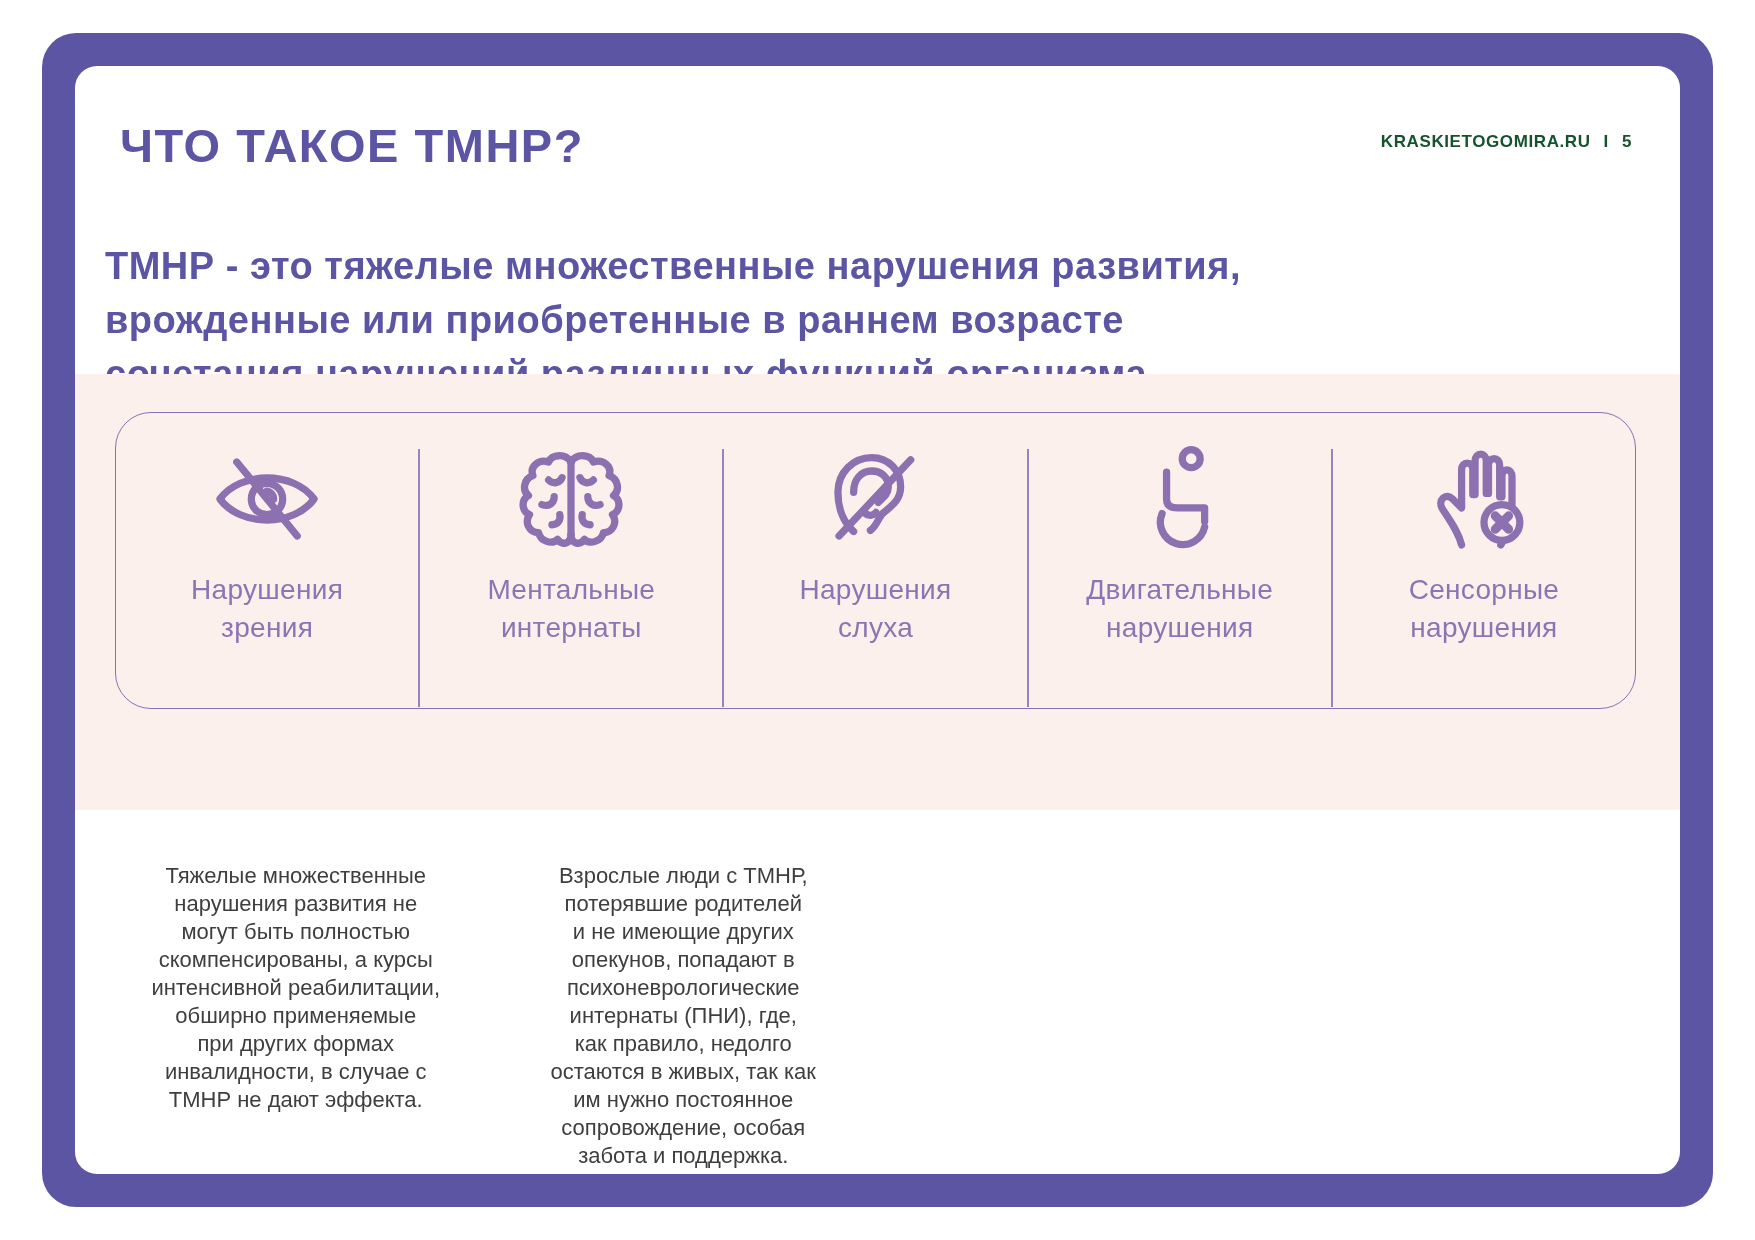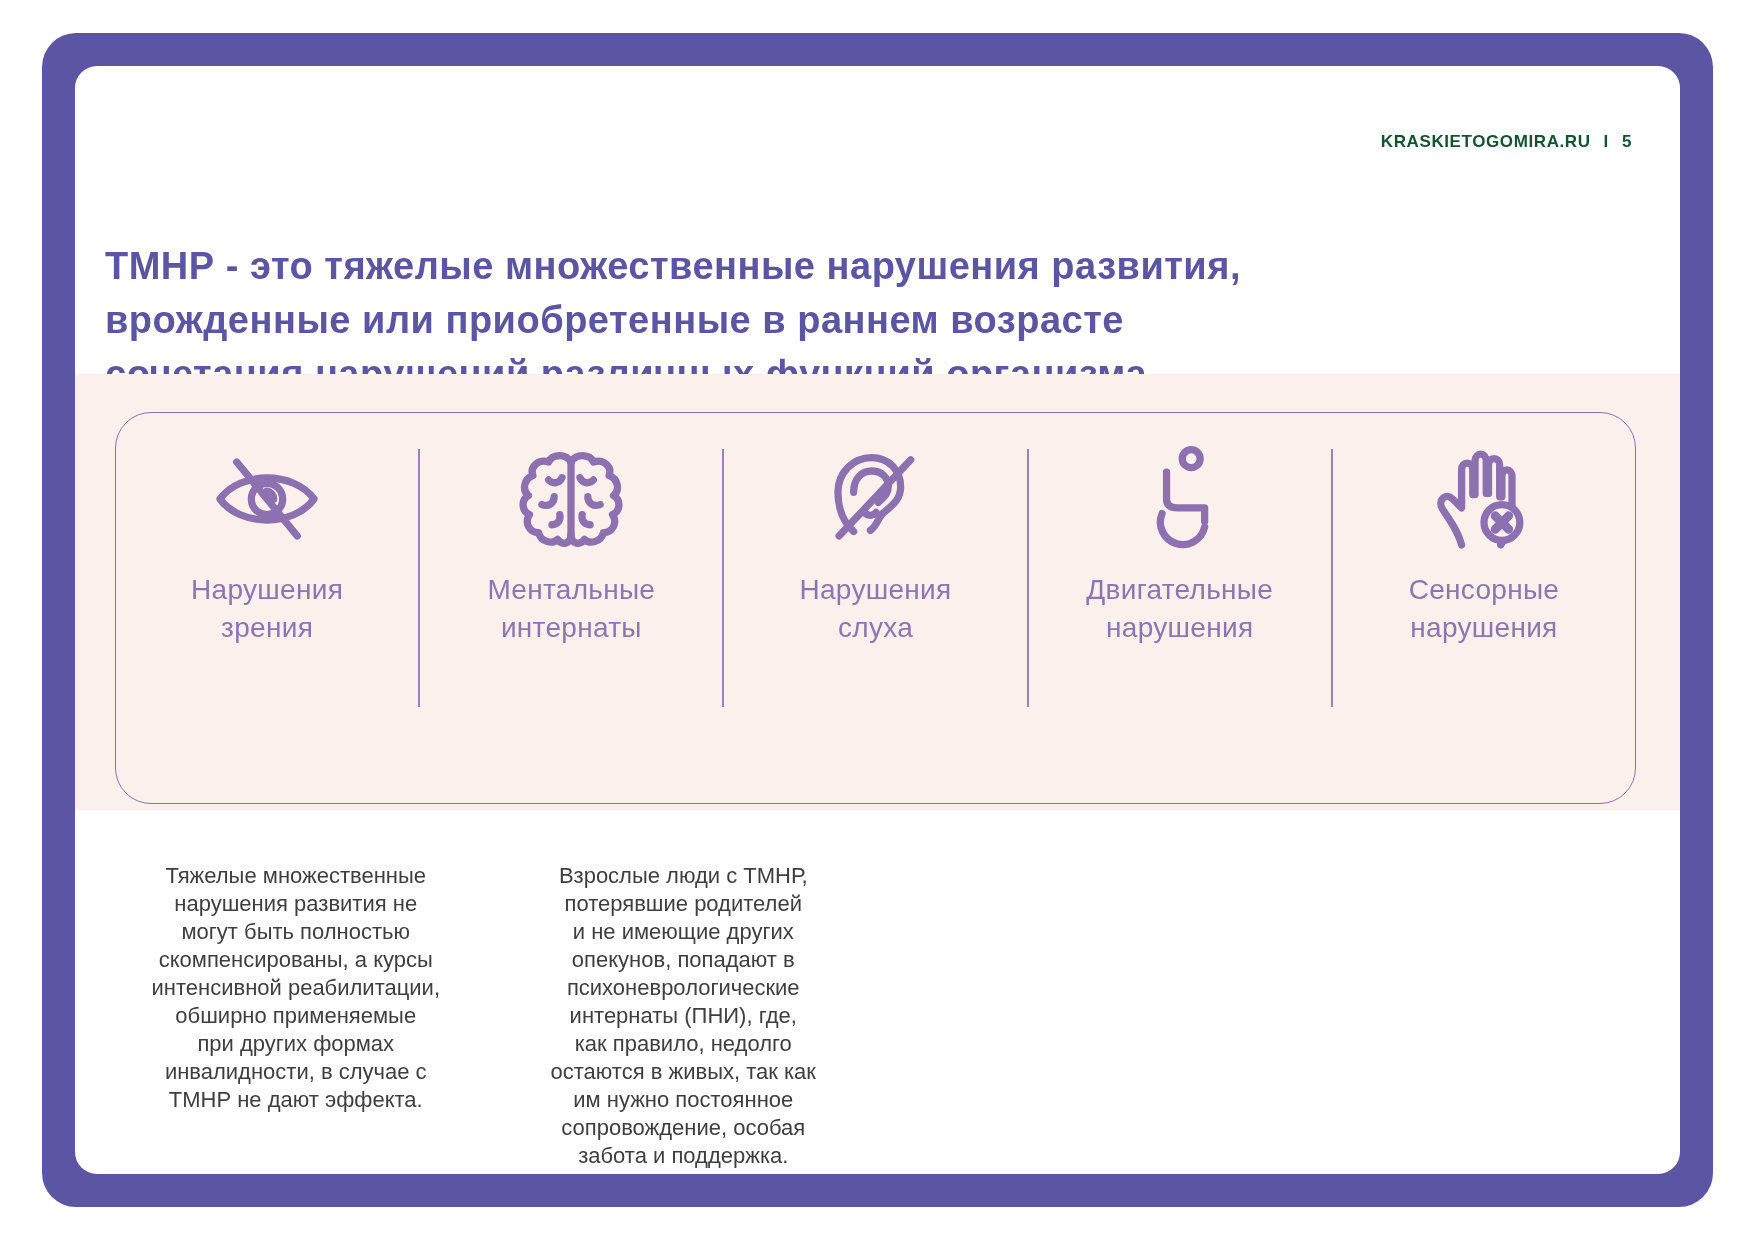--- a/index.html
+++ b/index.html
@@ -26,21 +26,21 @@
   .subtitle{
     position:absolute;left:30px;top:140px;width:1500px;
     font-size:38px;font-weight:700;line-height:54px;letter-spacing:0.5px;
     color:#5b55a3;white-space:pre-line;margin-top:33px;
   }
   .pink-band{
     position:absolute;left:0;top:308px;width:100%;height:436px;
     background:#fcf0ed;
   }
   .icon-box{
-    position:absolute;left:40px;top:346px;width:1521px;height:392px;
+    position:absolute;left:40px;top:346px;width:1521px;height:297px;
     border:1.5px solid #8c70b0;border-radius:36px;box-sizing:border-box;
   }
   .cat-row{display:flex;height:100%;align-items:stretch;}
   .cat-cell{
     flex:1;display:flex;flex-direction:column;align-items:center;
     padding-top:30px;
   }
   .cat-icon{width:112px;height:112px;flex:none;}
   .cat-icon svg{width:112px;height:112px;display:block;}
   .cat-label{
@@ -63,20 +63,21 @@
   }
   .ic{stroke:#8c70b0;fill:none;stroke-width:6.5;stroke-linecap:round;stroke-linejoin:round;}
   .ic-bgfill{fill:#fcf0ed;stroke:#8c70b0;stroke-width:6.5;}
 </style>
 </head>
 <body>
 
 <div class="frame">
   <div class="card">
 
+    <div class="title">ЧТО ТАКОЕ ТМНР?</div>
 
     <div class="site-info">
       <span>KRASKIETOGOMIRA.RU</span>
       <span>I</span>
       <span>5</span>
     </div>
 
     <div class="subtitle">ТМНР - это тяжелые множественные нарушения развития,
 врожденные или приобретенные в раннем возрасте
 сочетания нарушений различных функций организма</div>

